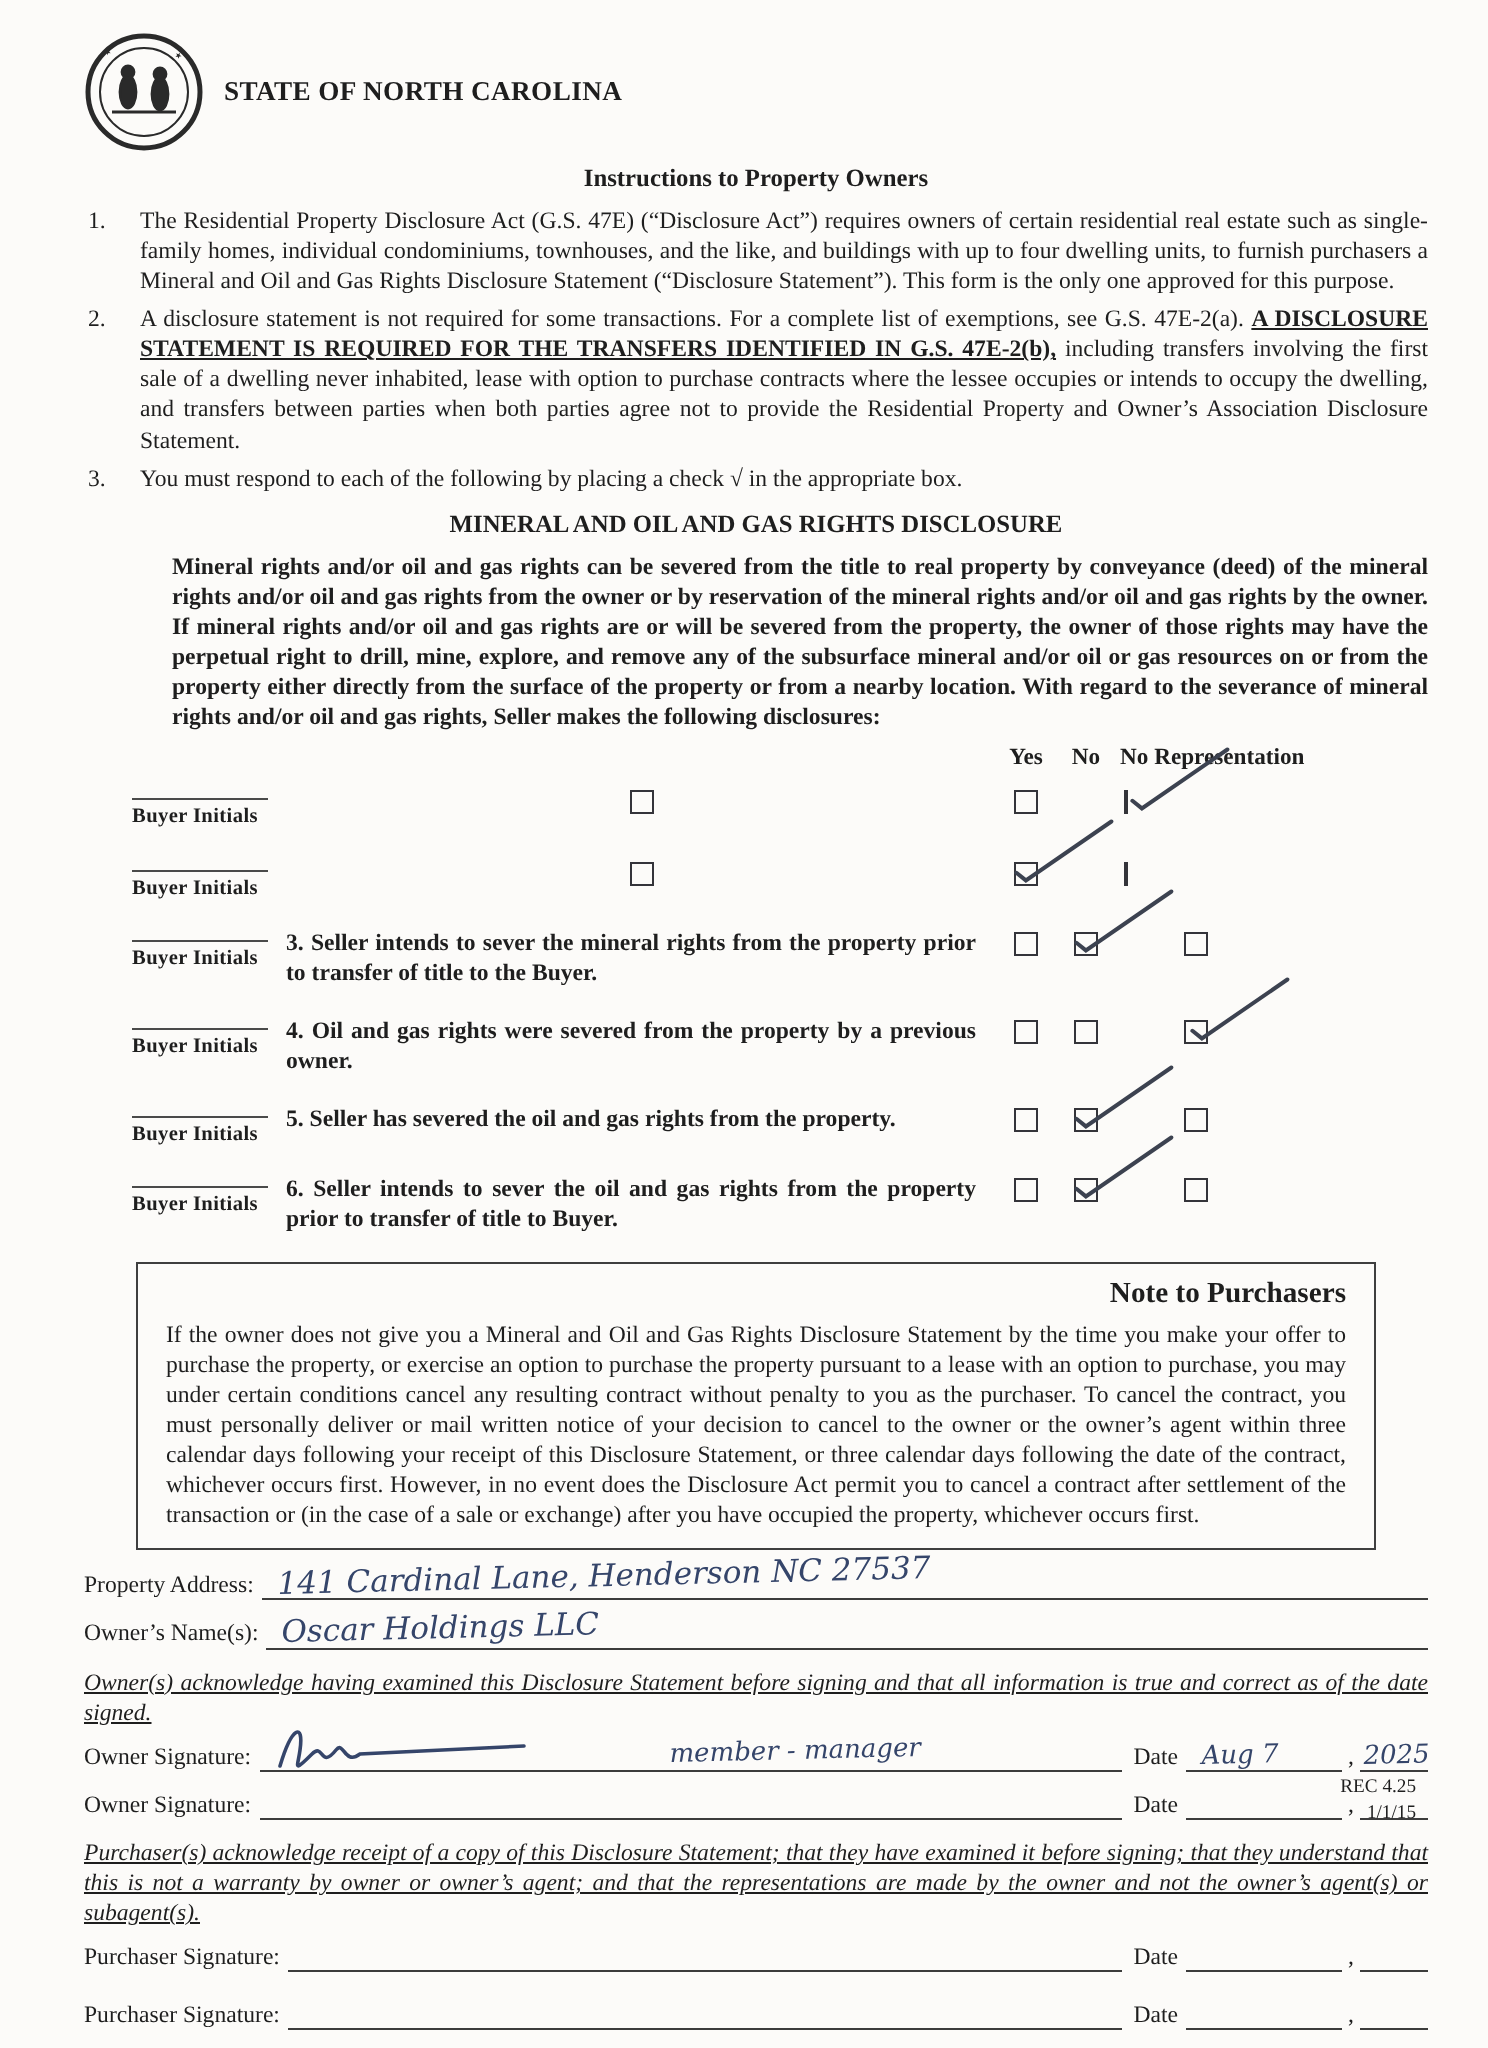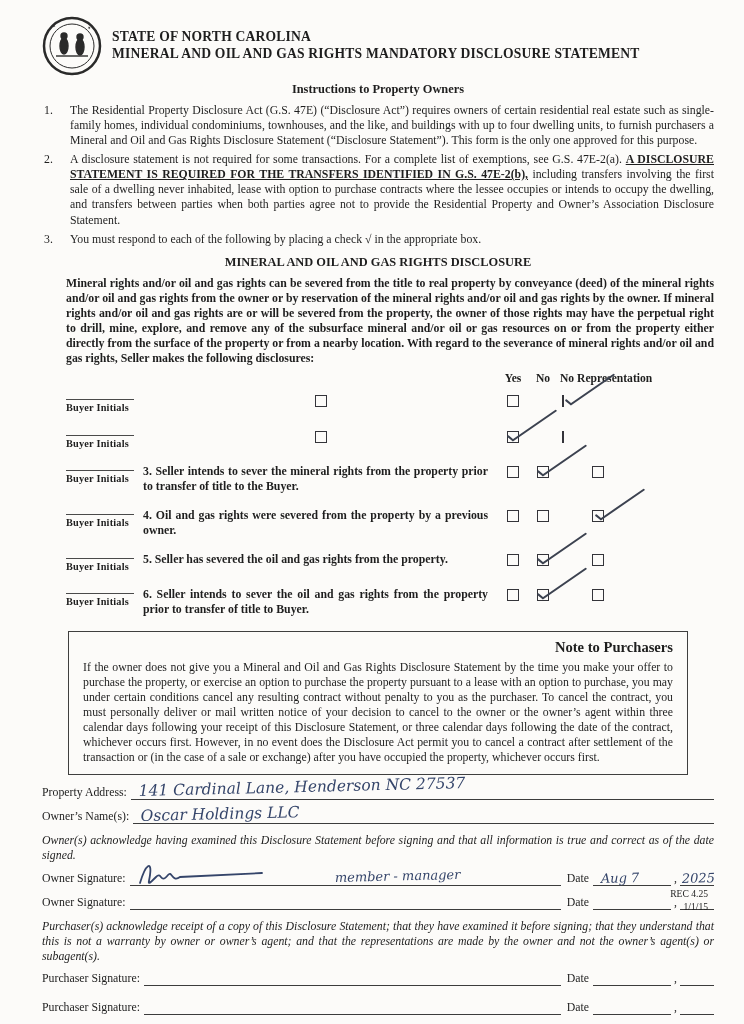--- a/index.html
+++ b/index.html
@@ -20,21 +20,21 @@
   .hdr{display:flex;align-items:center;gap:10px;margin-bottom:4px;}
   .seal{width:60px;height:60px;flex:0 0 auto;}
   .hdr-text{font-weight:bold;font-size:13.6px;line-height:1.25;letter-spacing:.2px;}
   
   .center-head{text-align:center;font-weight:bold;font-size:12.4px;margin:6px 0 5px 0;}
   .num-item{display:flex;margin-bottom:4px;}
   .num-item .num{flex:0 0 26px;padding-left:2px;}
   .num-item .txt{flex:1;text-align:justify;}
   .emph{font-weight:bold;text-decoration:underline;}
   
-  .intro{font-weight:bold;text-align:justify;margin-left:24px;margin-bottom:6px;}
+  .intro{font-weight:bold;text-align:justify;margin-left:44px;margin-bottom:6px;}
   .tbl{margin-left:24px;}
   .trow,.thead{
     display:grid;
     grid-template-columns:77px 355px 30px 30px 160px;
     align-items:start;
   }
   .thead{font-weight:bold;margin-bottom:6px;font-size:11.6px;}
   .thead .cyes,.thead .cno{text-align:center;}
   .thead .cnr{padding-left:2px;}
   .trow{margin-bottom:13.5px;}
@@ -63,21 +63,21 @@
   .blank.short{flex:0 0 78px;}
   .blank.year{flex:0 0 34px;}
   .comma{padding:0 3px;}
   .hand{
     position:absolute;bottom:-3px;left:8px;white-space:nowrap;
     font-family:"DejaVu Serif", serif;font-style:italic;
     color:#35456a;transform:rotate(-1.4deg);transform-origin:left bottom;
   }
   .hand.big{font-size:15.5px;}
   .hand.mid{font-size:13px;}
-  .ack{font-style:italic;text-align:justify;margin:2px 0 7px 0;}
+  .ack{font-style:italic;text-align:justify;margin:2px 0 7px 0;text-decoration:underline;}
   .sig-scrawl{position:absolute;left:6px;bottom:-4px;width:130px;height:30px;overflow:visible;}
   .sig-scrawl path{stroke:#35456a;stroke-width:1.8;fill:none;stroke-linecap:round;}
   .sig-title{left:205px;bottom:-2px;}
   
   .footer{position:absolute;right:36px;top:888px;text-align:right;font-size:9.6px;line-height:1.35;}
 </style>
 </head>
 <body>
 
 <div class="page">
@@ -93,21 +93,20 @@
         <circle cx="38" cy="21" r="3"></circle>
         <line x1="14" y1="40" x2="46" y2="40"></line>
       </g>
       <g fill="#2a2a2a" font-size="4" font-family="'DejaVu Sans', sans-serif">
         <text x="11" y="12" transform="rotate(-30 11 12)">★</text>
         <text x="45" y="12" transform="rotate(30 45 12)">★</text>
       </g>
     </svg>
     <div class="hdr-text">
       <div>STATE OF NORTH CAROLINA</div>
-      <div>MINERAL AND OIL AND GAS RIGHTS MANDATORY DISCLOSURE STATEMENT</div>
     </div>
   </div>
 
   <div class="center-head">Instructions to Property Owners</div>
 
   <div class="num-item">
     <span class="num">1.</span>
     <div class="txt">The Residential Property Disclosure Act (G.S. 47E) (“Disclosure Act”) requires owners of certain residential real estate such as single-family homes, individual condominiums, townhouses, and the like, and buildings with up to four dwelling units, to furnish purchasers a Mineral and Oil and Gas Rights Disclosure Statement (“Disclosure Statement”). This form is the only one approved for this purpose.</div>
   </div>
 

